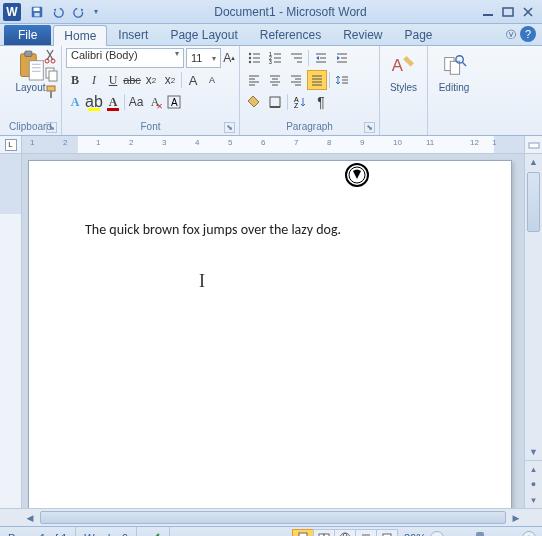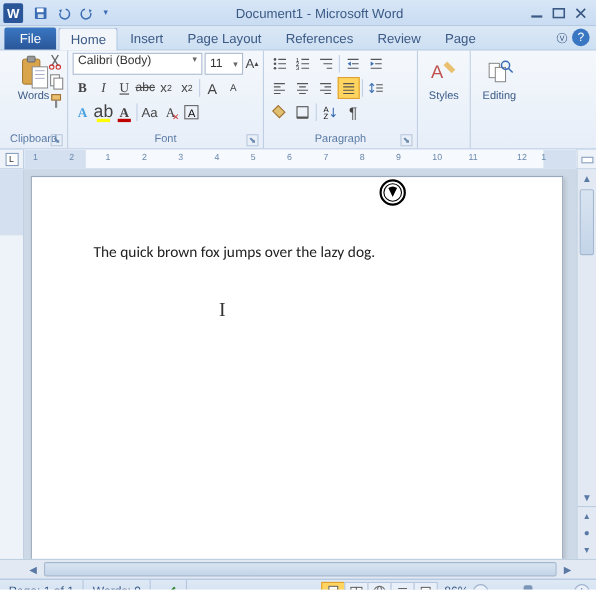--- a/index.html
+++ b/index.html
@@ -170,21 +170,21 @@
   <div class="group clipboard-group">
     <div class="paste-btn">
       <svg viewBox="0 0 32 36">
           <rect x="4" y="4" width="18" height="26" rx="2" fill="#d9a44a" stroke="#a0742c"></rect>
           <rect x="9" y="1" width="8" height="6" rx="1" fill="#999" stroke="#666"></rect>
           <rect x="14" y="12" width="16" height="22" fill="#fff" stroke="#888"></rect>
           <line x1="17" y1="16" x2="27" y2="16" stroke="#aac"></line>
           <line x1="17" y1="20" x2="27" y2="20" stroke="#aac"></line>
           <line x1="17" y1="24" x2="27" y2="24" stroke="#aac"></line>
         </svg>
-      <span>Words</span>
+      <span>Layout</span>
     </div>
     <div class="clip-side">
       <div class="clip-sm">
           <svg viewBox="0 0 16 16">
             <path d="M4 2 L10 12 M10 2 L4 12" stroke="#666" stroke-width="1.3"></path>
             <circle cx="4" cy="13" r="2" fill="none" stroke="#c33"></circle>
             <circle cx="10" cy="13" r="2" fill="none" stroke="#c33"></circle>
           </svg>
         </div>
       <div class="clip-sm">

